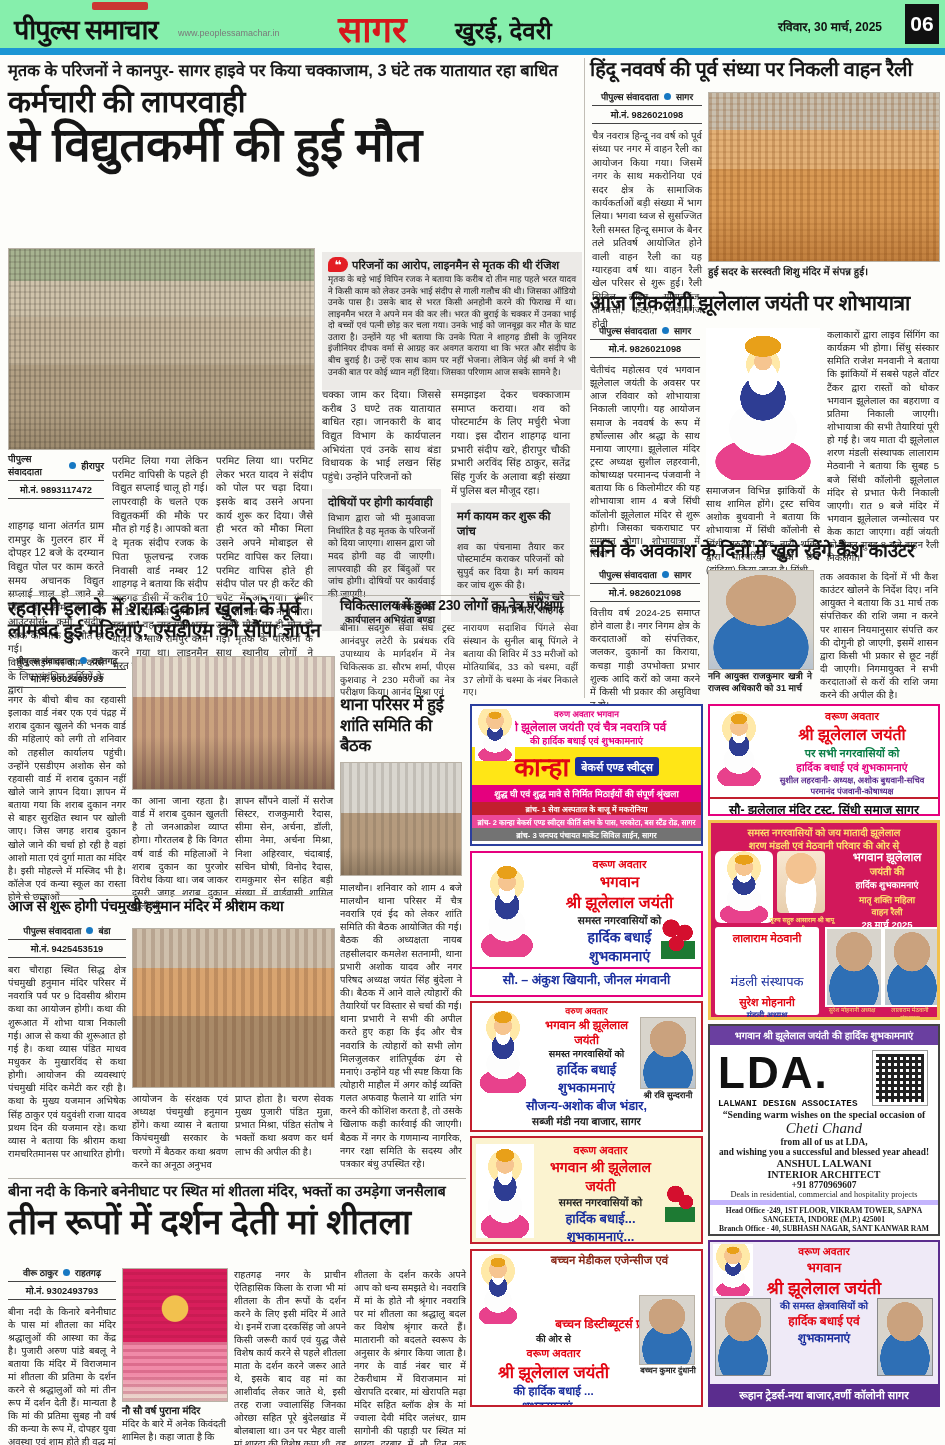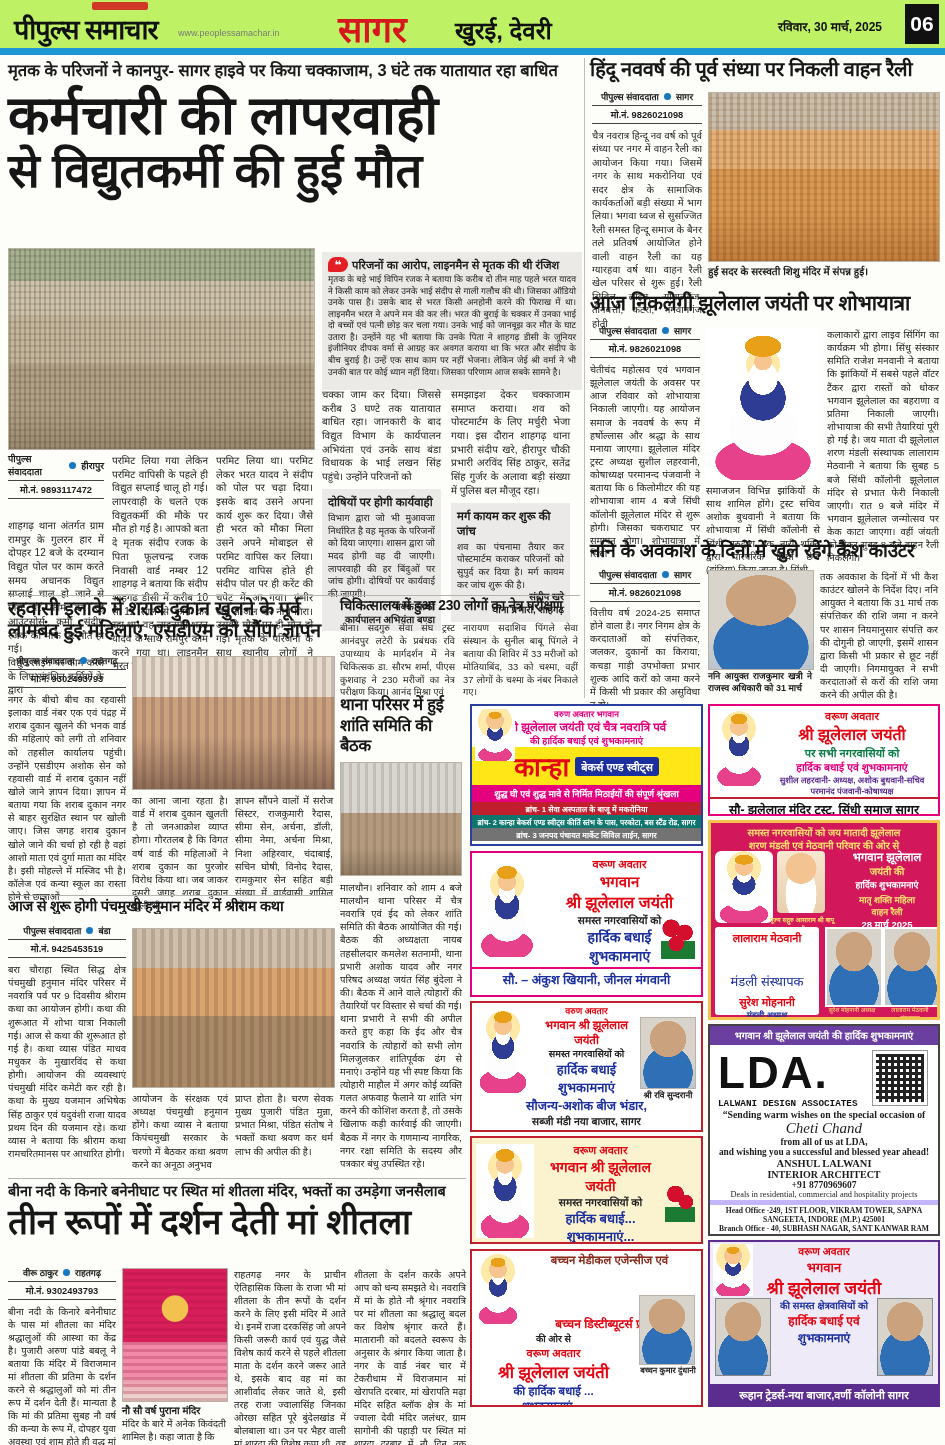--- a/index.html
+++ b/index.html
@@ -55,34 +55,34 @@
      width:20px;height:15px;border-radius:9px 9px 9px 2px;font-size:12px;font-weight:900;margin-right:4px;}
   .adbox{box-sizing:border-box;overflow:hidden;}
   .ctr{text-align:center;}
   .red{color:#e30613;} .mag{color:#e5007e;} .blue{color:#1b2f9e;} .grn{color:#0a7d46;}
   .vrule{background:#c2beb6;width:1px;}
   .hrule{background:#b7b3aa;height:1px;}
 </style>
 </head>
 <body>
 
-<div class="abs" style="left:0;top:0;width:945px;height:48px;background:#bef264;">
+<div class="abs" style="left:0;top:0;width:945px;height:48px;background:#86efac;">
   <div class="abs" style="left:14px;top:10px;font-size:27px;font-weight:900;letter-spacing:-1px;color:#111;">पीपुल्स समाचार</div>
   <div class="abs" style="left:92px;top:2px;width:56px;height:8px;background:#d6171c;border-radius:2px;opacity:.85;"></div>
   <div class="abs" style="left:178px;top:28px;font-size:9px;color:#7a7a7a;">www.peoplessamachar.in</div>
   <div class="abs" style="left:338px;top:4px;font-size:36px;font-weight:900;color:#d6171c;">सागर</div>
   <div class="abs" style="left:455px;top:13px;font-size:24px;font-weight:900;color:#111;">खुरई, देवरी</div>
   <div class="abs" style="left:778px;top:18px;font-size:12px;font-weight:700;color:#111;">रविवार, 30 मार्च, 2025</div>
   <div class="abs" style="left:905px;top:4px;width:34px;height:40px;background:#111;color:#fff;font-size:21px;font-weight:800;display:flex;align-items:center;justify-content:center;">06</div>
 </div>
 <div class="abs" style="left:0;top:48px;width:945px;height:7px;background:#1c96d4;"></div>
 
 <div class="abs" style="left:8px;top:58px;width:575px;height:548px;">
   <div style="font-size:16.5px;font-weight:800;color:#1a1a1a;">मृतक के परिजनों ने कानपुर- सागर हाइवे पर किया चक्काजाम, 3 घंटे तक यातायात रहा बाधित</div>
-  <div class="hl" style="font-size:54px;margin-top:4px;">कर्मचारी की लापरवाही</div>
+  <div class="hl" style="font-size:30px;margin-top:4px;">कर्मचारी की लापरवाही</div>
   <div class="hl" style="font-size:47px;">से विद्युतकर्मी की हुई मौत</div>
 
   <div class="abs photo ph-crowd" style="left:0;top:190px;width:305px;height:200px;"></div>
 
   <div class="abs graybox" style="left:314px;top:194px;width:248px;height:128px;background:#eceae7;">
     <div style="display:flex;align-items:center;">
       <span class="quote-icon">❝</span>
       <span style="font-weight:800;font-size:11.3px;">परिजनों का आरोप, लाइनमैन से मृतक की थी रंजिश</span>
     </div>
     <div class="body-txt" style="font-size:8.7px;line-height:1.33;margin-top:2px;">मृतक के बड़े भाई विपिन रजक ने बताया कि करीब दो तीन माह पहले भरत यादव ने किसी काम को लेकर उनके भाई संदीप से गाली गलौच की थी। जिसका ऑडियो उनके पास है। उसके बाद से भरत किसी अनहोनी करने की फिराख में था। लाइनमैन भरत ने अपने मन की कर ली। भरत की बुराई के चक्कर में उनका भाई दो बच्चों एवं पत्नी छोड़ कर चला गया। उनके भाई को जानबूझ कर मौत के घाट उतारा है। उन्होंने यह भी बताया कि उनके पिता ने शाहगढ़ डीसी के जूनियर इंजीनियर दीपक वर्मा से आग्रह कर अवगत कराया था कि भरत और संदीप के बीच बुराई है। उन्हें एक साथ काम पर नहीं भेजना। लेकिन जेई श्री वर्मा ने भी उनकी बात पर कोई ध्यान नहीं दिया। जिसका परिणाम आज सबके सामने है।</div>
@@ -240,21 +240,21 @@
   <div class="abs deity" style="left:3px;top:3px;width:40px;height:52px;"></div>
   <div class="ctr mag" style="font-size:8.5px;font-weight:700;margin-top:2px;">वरुण अवतार भगवान</div>
   <div class="ctr mag" style="font-size:11.5px;font-weight:900;">श्री झूलेलाल जयंती एवं चैत्र नवरात्रि पर्व</div>
   <div class="ctr mag" style="font-size:9.5px;font-weight:700;">की हार्दिक बधाई एवं शुभकामनाएं</div>
   <div style="background:#ffe616;display:flex;align-items:center;justify-content:center;gap:6px;padding:1px 0;">
     <span class="red" style="font-size:26px;font-weight:900;">कान्हा</span>
     <span style="background:#1b2f9e;color:#fff;font-size:11px;font-weight:800;padding:2px 6px;border-radius:3px;">बेकर्स एण्ड स्वीट्स</span>
   </div>
   <div class="ctr" style="background:#e5007e;color:#fff;font-size:9px;font-weight:800;padding:2px 0;">शुद्ध घी एवं शुद्ध मावे से निर्मित मिठाईयों की संपूर्ण श्रृंखला</div>
   <div class="ctr" style="background:#c21f2e;color:#fff;font-size:7.8px;font-weight:700;padding:1.5px 0;">ब्रांच- 1 सेवा अस्पताल के बाजू में मकरोनिया</div>
-  <div class="ctr" style="background:#0f766e;color:#fff;font-size:7.4px;font-weight:700;padding:1.5px 0;text-align:center;">ब्रांच- 2 कान्हा बेकर्स एण्ड स्वीट्स कीर्ति स्तंभ के पास, परकोटा, बस स्टैंड रोड, सागर</div>
+  <div class="ctr" style="background:#ec4899;color:#fff;font-size:7.4px;font-weight:700;padding:1.5px 0;text-align:center;">ब्रांच- 2 कान्हा बेकर्स एण्ड स्वीट्स कीर्ति स्तंभ के पास, परकोटा, बस स्टैंड रोड, सागर</div>
   <div class="ctr" style="background:#737373;color:#fff;font-size:7.8px;font-weight:700;padding:1.5px 0;">ब्रांच- 3 जनपद पंचायत मार्केट सिविल लाईन, सागर</div>
 </div>
 
 <div class="abs adbox" style="left:470px;top:851px;width:233px;height:146px;border:2.5px solid #e5007e;background:#fff;">
   <div class="abs deity" style="left:4px;top:8px;width:62px;height:96px;"></div>
   <div class="abs" style="right:6px;top:62px;width:34px;height:44px;
        background:radial-gradient(circle at 30% 30%,#d40f2e 0 22%,transparent 23%),radial-gradient(circle at 70% 40%,#d40f2e 0 22%,transparent 23%),radial-gradient(circle at 45% 65%,#d40f2e 0 22%,transparent 23%),linear-gradient(180deg,transparent 60%,#1d7a33 60% 100%);"></div>
   <div style="margin-left:66px;">
     <div class="ctr red" style="font-size:11px;font-weight:800;margin-top:3px;">वरूण अवतार</div>
     <div class="ctr red" style="font-size:15px;font-weight:900;">भगवान</div>

